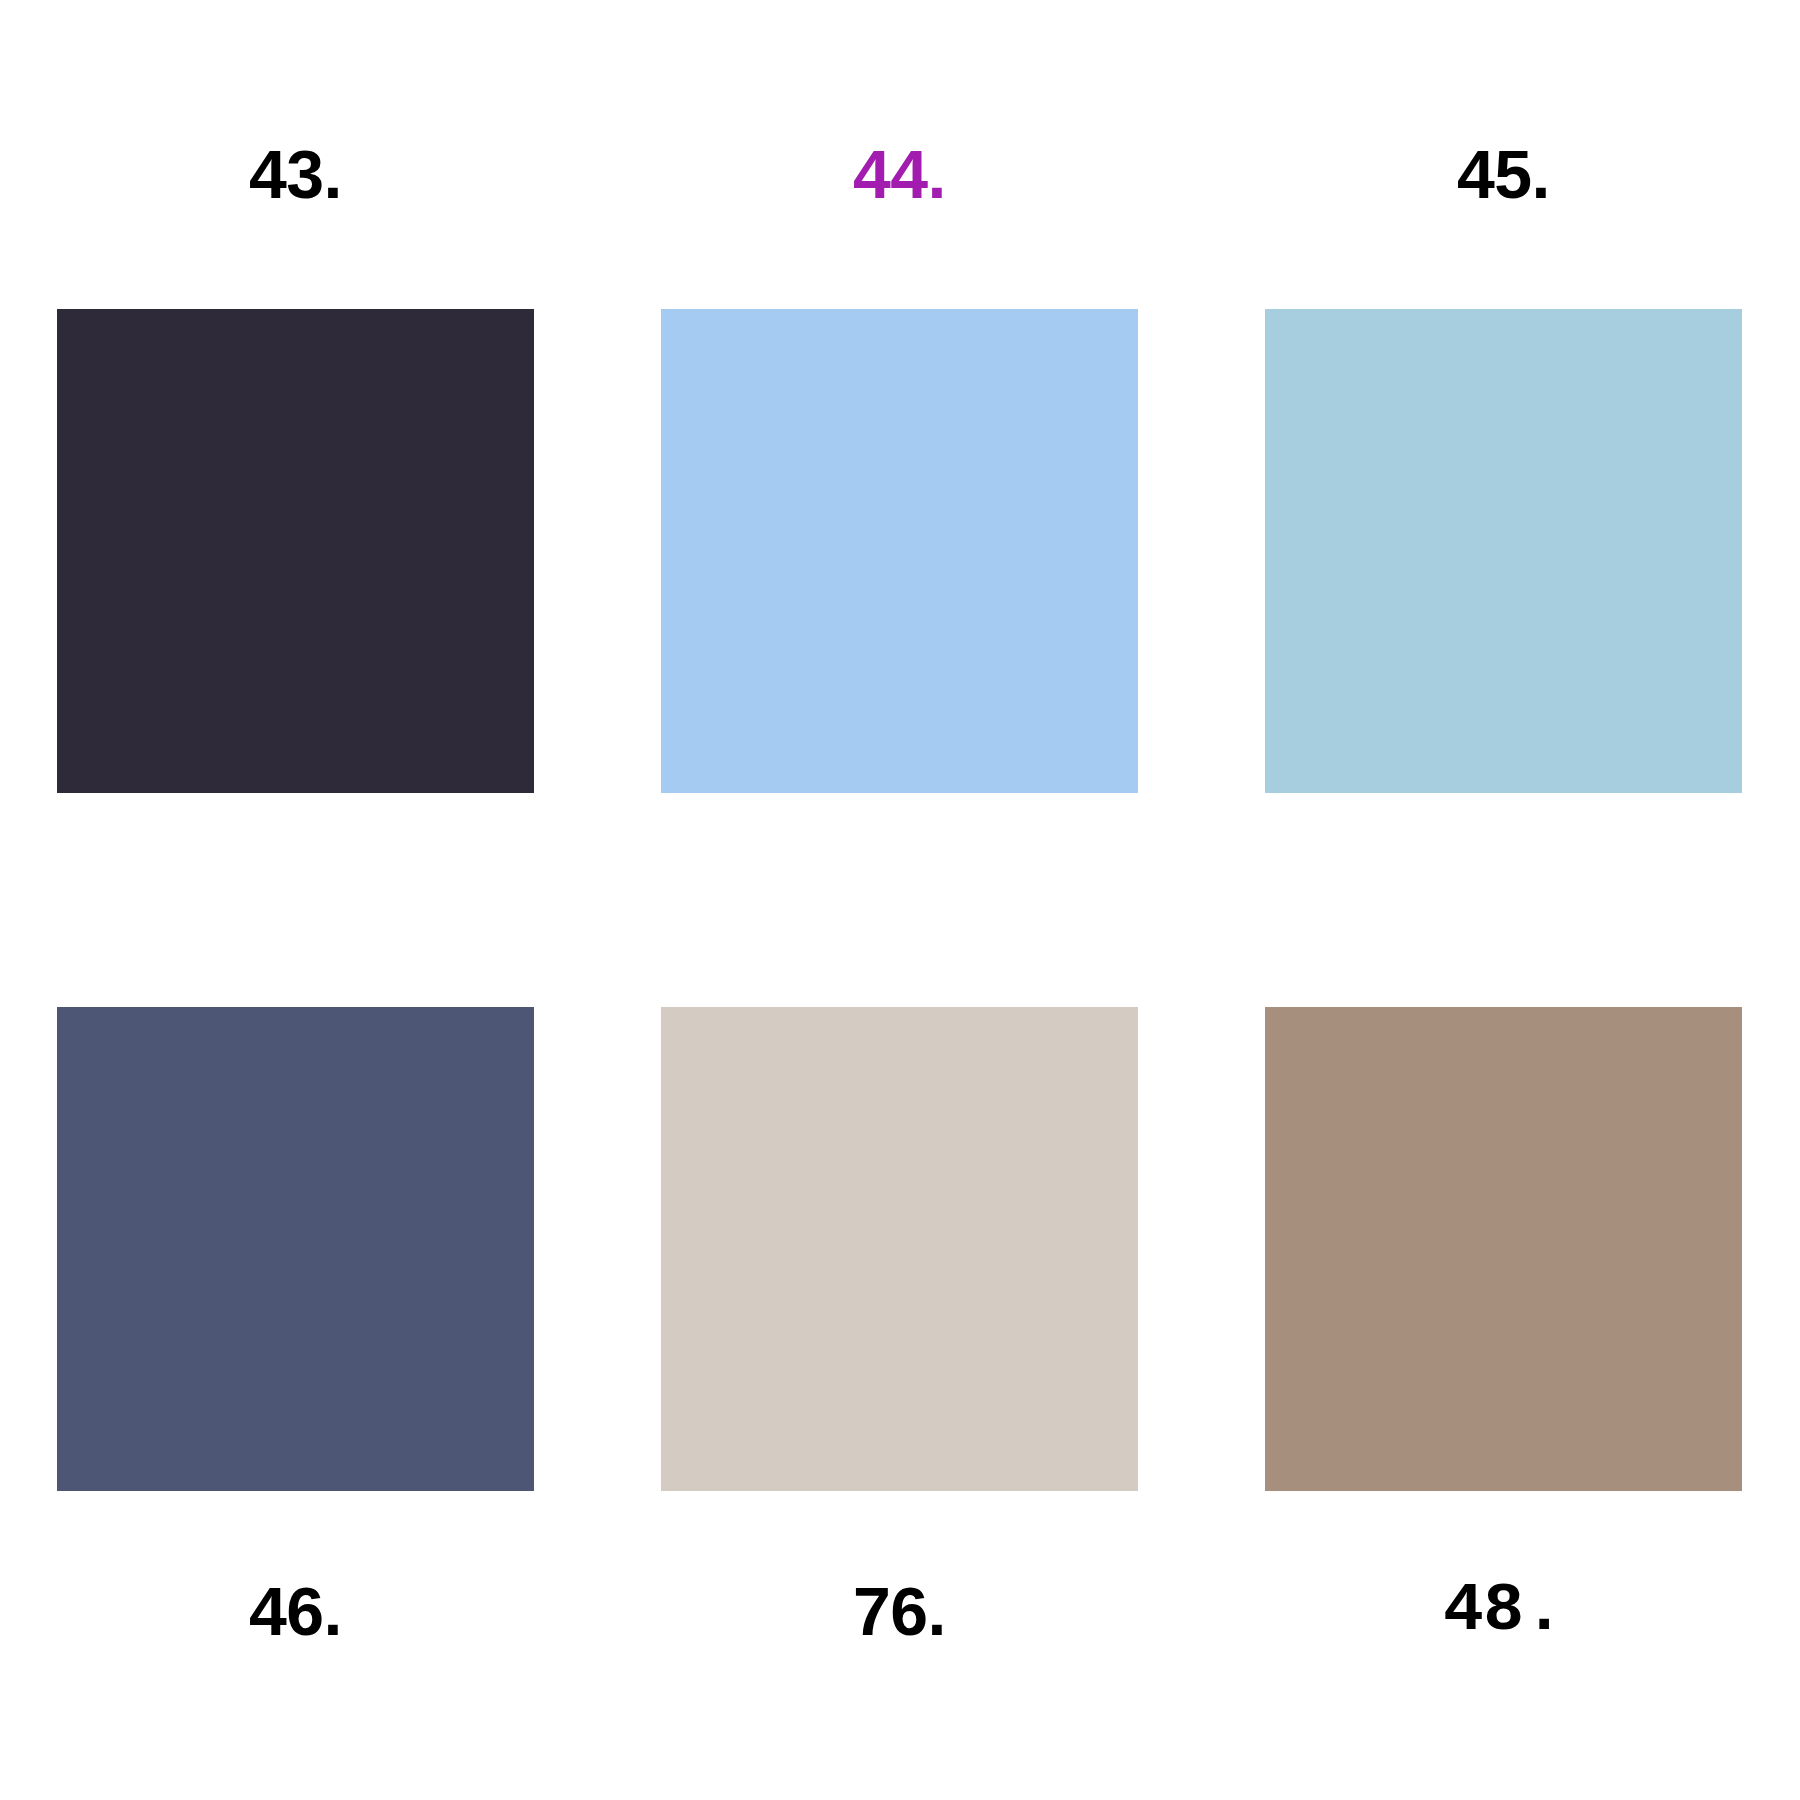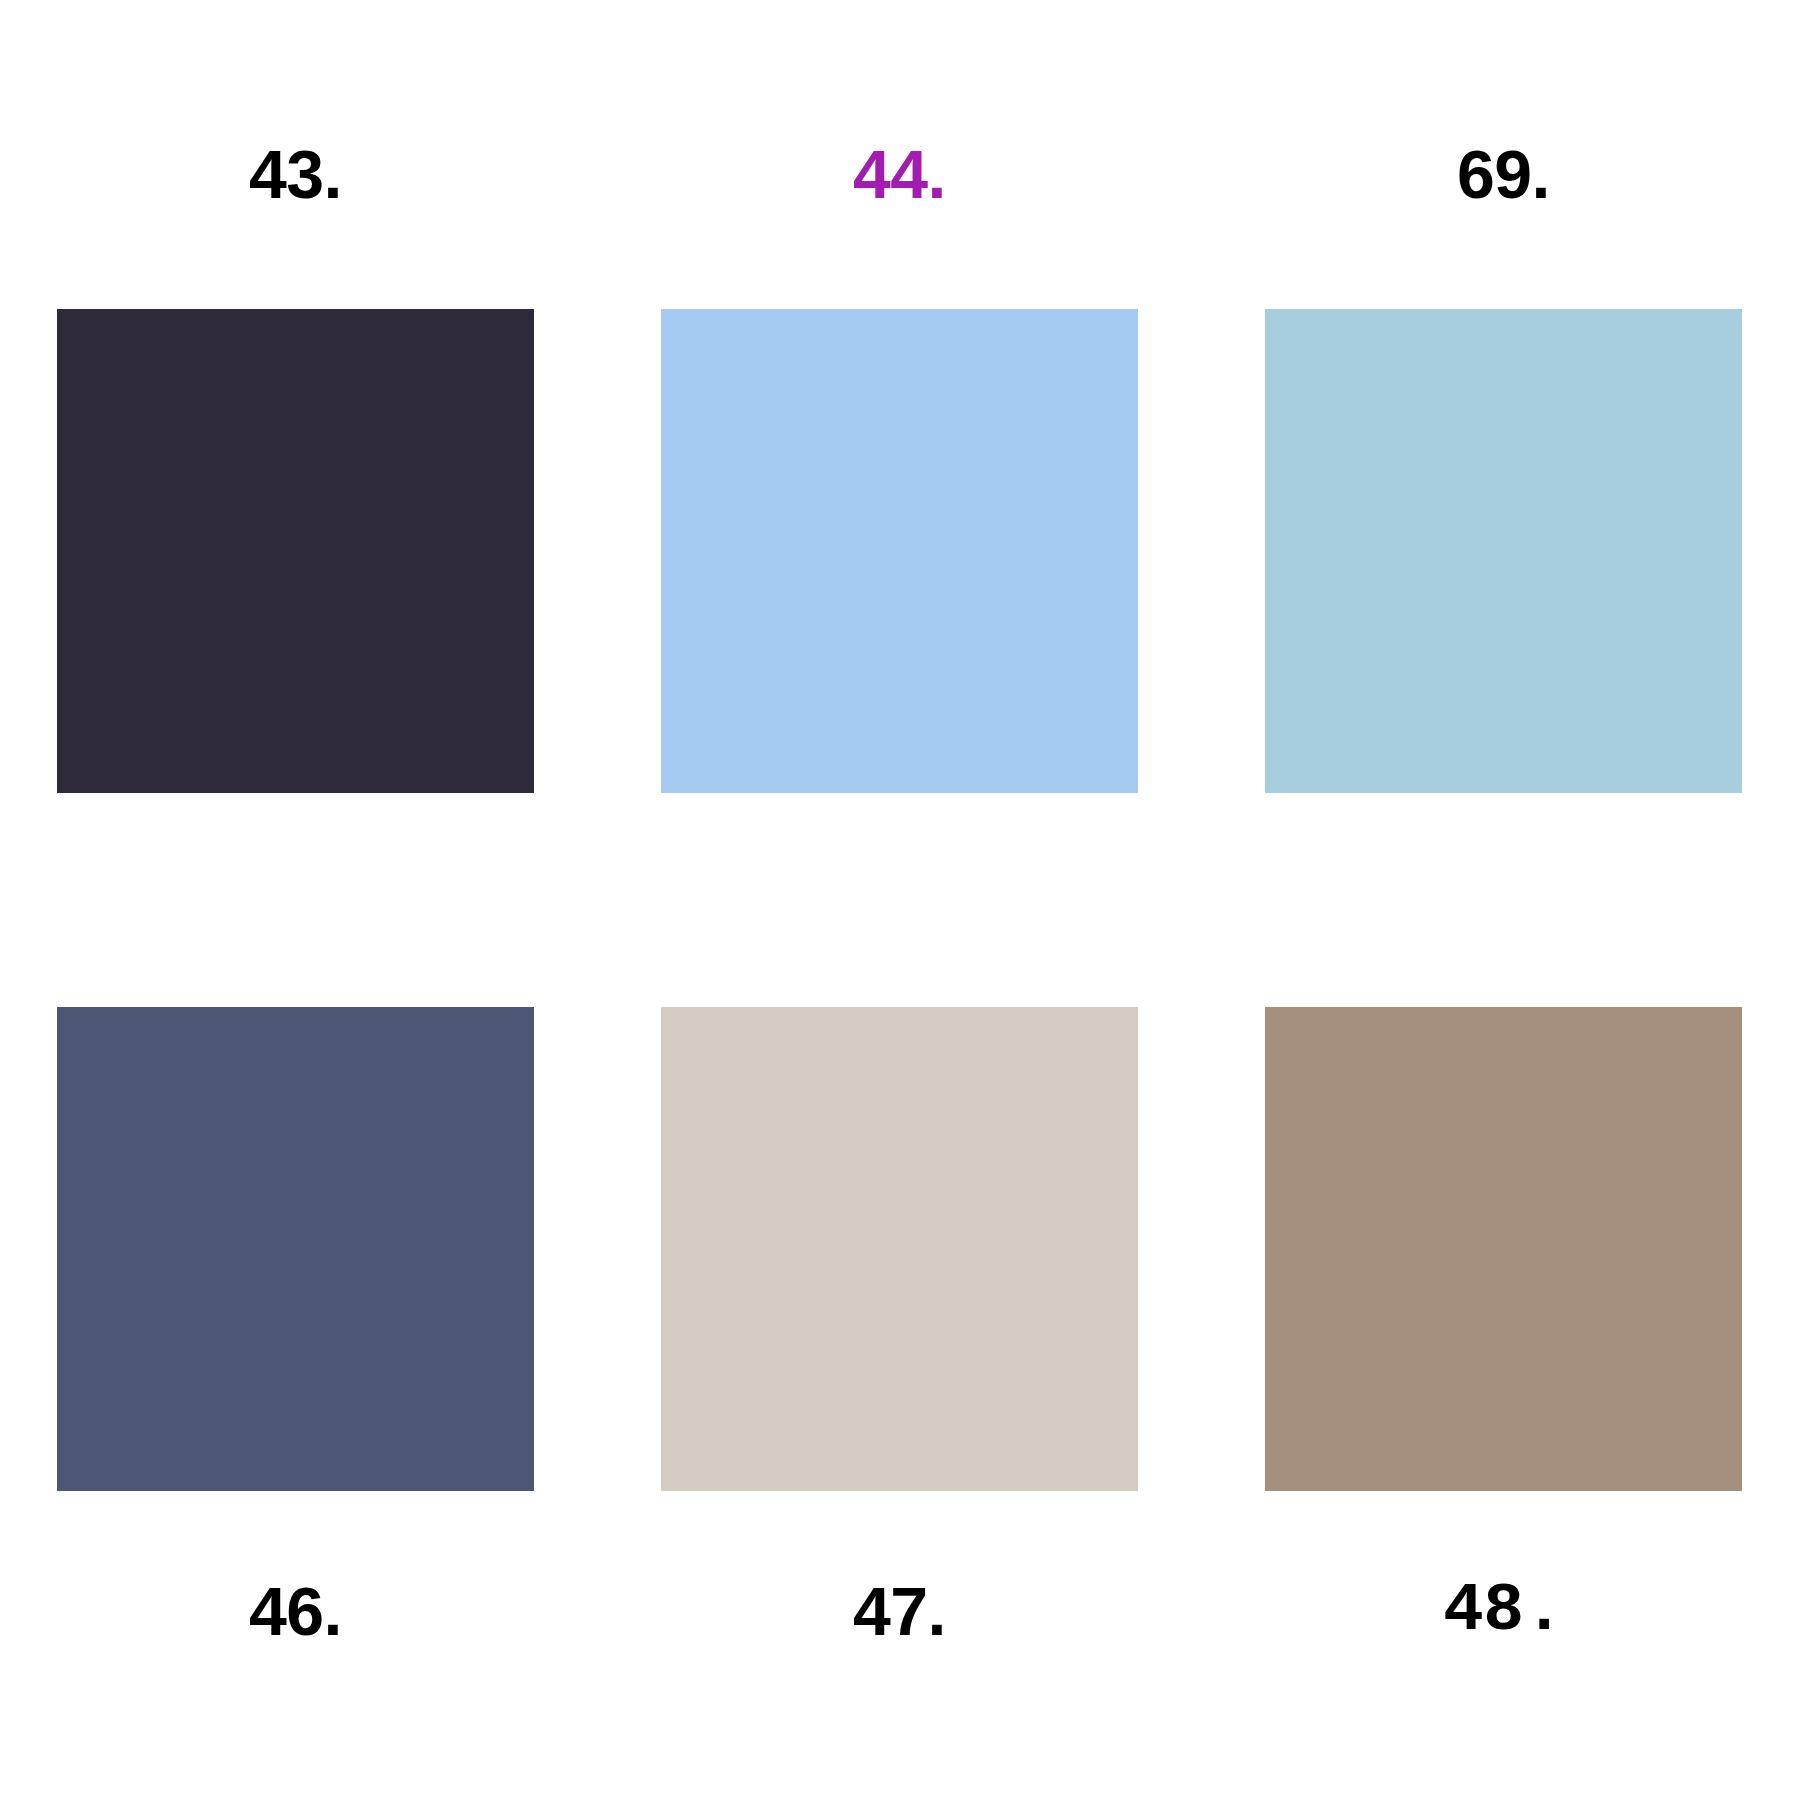--- a/index.html
+++ b/index.html
@@ -73,36 +73,36 @@
       <div class="swatch-label" style="color: rgb(0, 0, 0);">43.</div>
       <div class="swatch-chip" style="background-color: rgb(46, 42, 57);"></div>
     </div>
 
     <div class="swatch-cell label-above">
       <div class="swatch-label" style="color: #a21caf;">44.</div>
       <div class="swatch-chip" style="background-color: rgb(166, 203, 242);"></div>
     </div>
 
     <div class="swatch-cell label-above">
-      <div class="swatch-label" style="color: rgb(0, 0, 0);">69.</div>
+      <div class="swatch-label" style="color: rgb(0, 0, 0);">45.</div>
       <div class="swatch-chip" style="background-color: rgb(166, 206, 222);"></div>
     </div>
 
   </div>
 
   <div class="swatch-row label-row-bottom" id="swatch-row-bottom">
 
     <div class="swatch-cell label-below">
       <div class="swatch-chip" style="background-color: rgb(77, 86, 116);"></div>
       <div class="swatch-label" style="color: rgb(0, 0, 0);">46.</div>
     </div>
 
     <div class="swatch-cell label-below">
       <div class="swatch-chip" style="background-color: rgb(212, 204, 195);"></div>
-      <div class="swatch-label" style="color: rgb(0, 0, 0);">47.</div>
+      <div class="swatch-label" style="color: rgb(0, 0, 0);">76.</div>
     </div>
 
     <div class="swatch-cell label-below">
       <div class="swatch-chip" style="background-color: rgb(166, 144, 125);"></div>
       <div class="swatch-label" style="color: rgb(0, 0, 0); font-family: Liberation Mono, monospace;">48.</div>
     </div>
 
   </div>
 
 </div>

